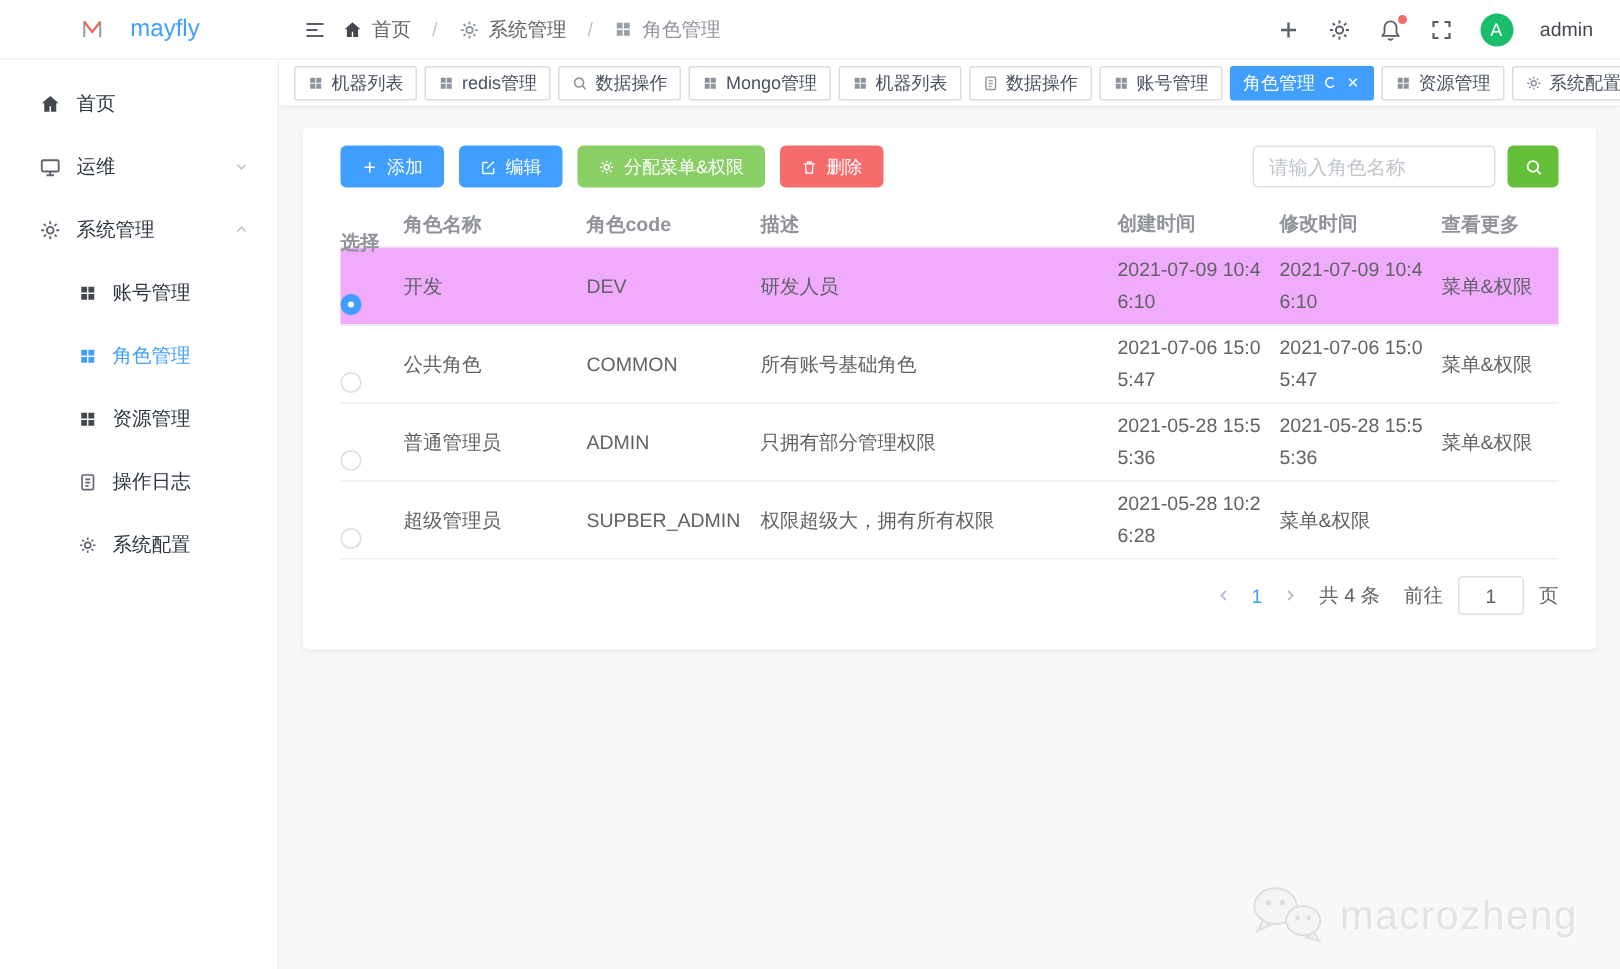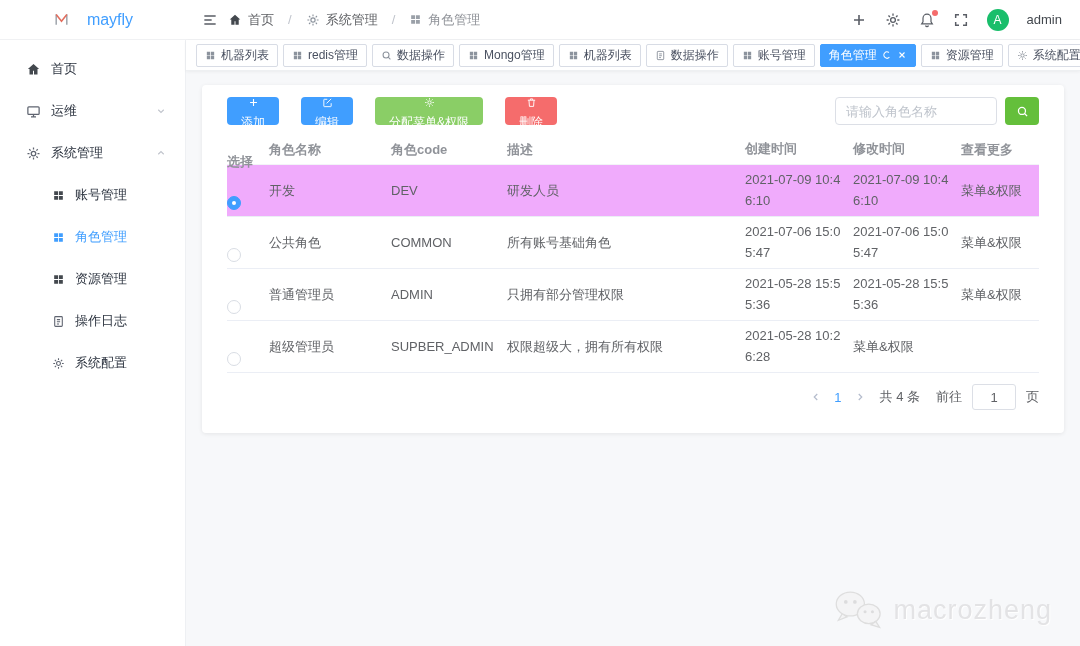--- a/index.html
+++ b/index.html
@@ -50,22 +50,22 @@
   .tab.active { background:#409eff; border-color:#409eff; color:#fff; }
   .ic-tabctl { width:10px; height:10px; color:#fff; cursor:pointer; }
 
   
   .content { flex:1; padding:14px 16px; position:relative; }
   .card { background:#fff; border-radius:4px; box-shadow:0 1px 4px rgba(0,0,0,.08);
           padding:12px 25px 0 25px; height:348px; }
   .toolbar { display:flex; align-items:center; height:28px; margin-bottom:10px; }
   .btn { height:28px; display:inline-flex; align-items:center; gap:6px; padding:0 14px; border:none;
          border-radius:4px; font-size:12px; color:#fff; cursor:pointer;
-         font-family:"Liberation Sans","DejaVu Sans",sans-serif;flex-direction:column; }
-  .btn + .btn { margin-left:22px; }
+         font-family:"Liberation Sans","DejaVu Sans",sans-serif; }
+  .btn + .btn { margin-left:10px; }
   .btn-blue { background:#409eff; }
   .btn-green { background:#8ace66;text-align:right; }
   .btn-red { background:#f56c6c;justify-content:space-between; }
   .btn .ic { width:11px; height:11px; }
   .toolbar-spacer { flex:1; }
   .search-input { width:162px; height:28px; border:1px solid #dcdfe6; border-radius:4px; padding:0 10px;
                   font-size:13px; color:#606266; outline:none;
                   font-family:"Liberation Sans","DejaVu Sans",sans-serif; }
   .search-input::placeholder { color:#bfc4cc; }
   .search-btn { width:34px; height:28px; margin-left:8px; border:none; border-radius:4px; background:#64bf3b;

